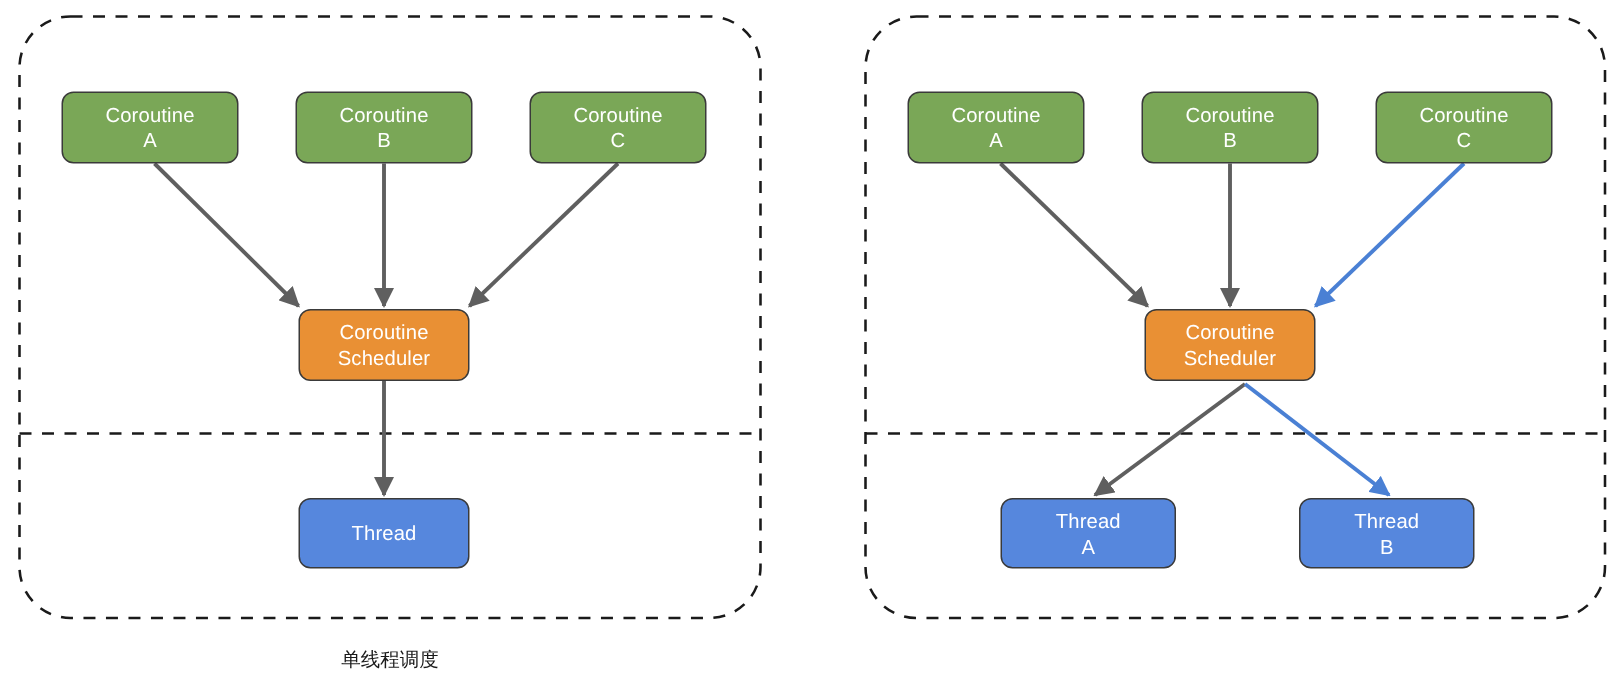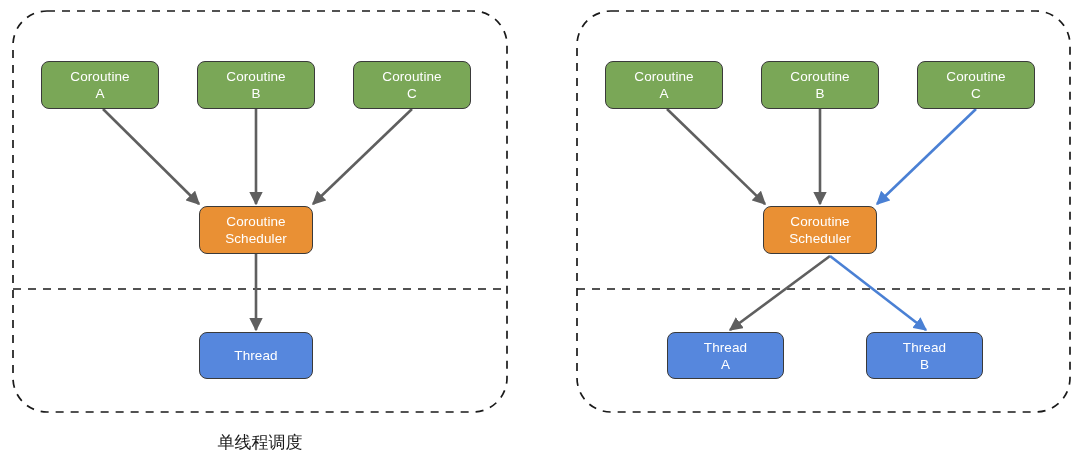--- a/index.html
+++ b/index.html
@@ -43,21 +43,21 @@
     letter-spacing: 0.1px;
     z-index: 5;
   }
   .node .l1, .node .l2 { display: block; }
   .node.green  { background: #7aa757; }
   .node.orange { background: #e99034; }
   .node.blue   { background: #5687dd; }
 
   .caption {
     position: absolute;
-    font-size: 17px;
+    font-size: 13px;
     color: #1a1a1a;
     text-align: center;
     white-space: nowrap;
     font-family: "DejaVu Sans", "Liberation Sans", sans-serif;
   }
 </style>
 </head>
 <body>
 
 <div id="stage">

